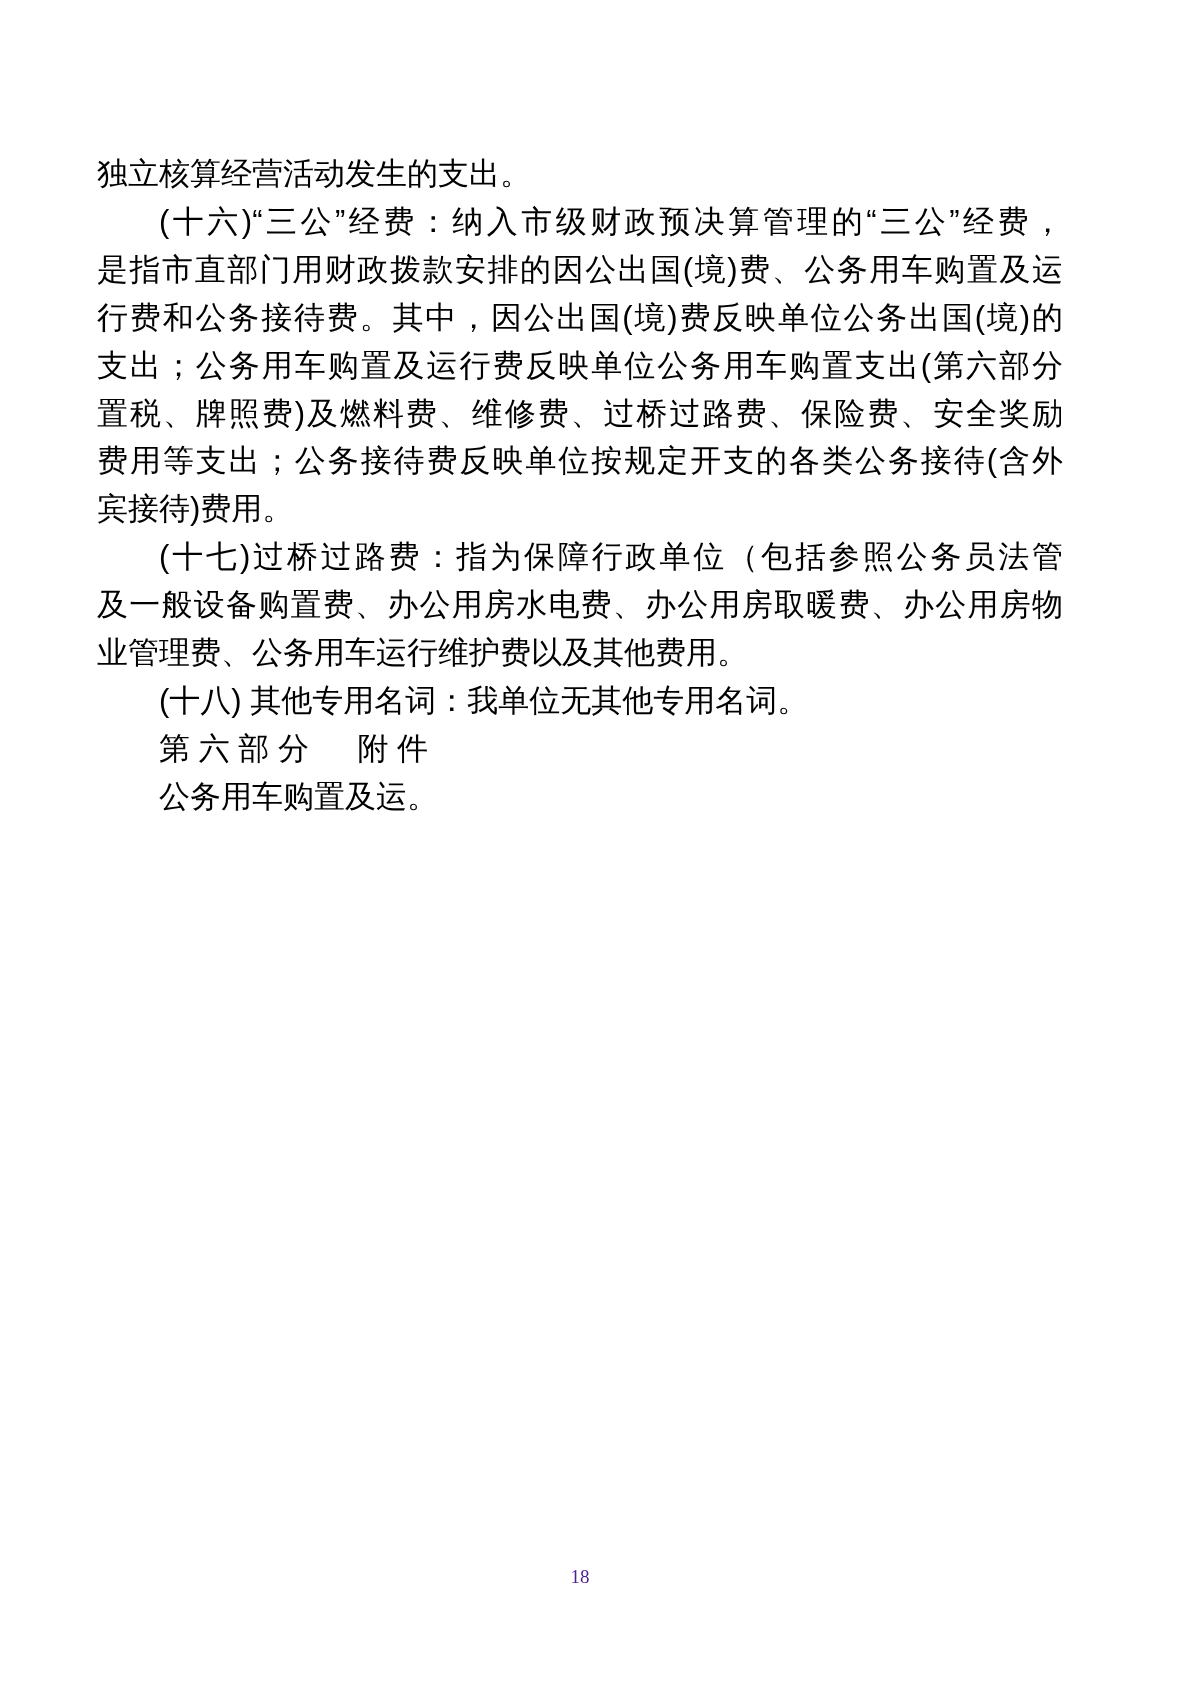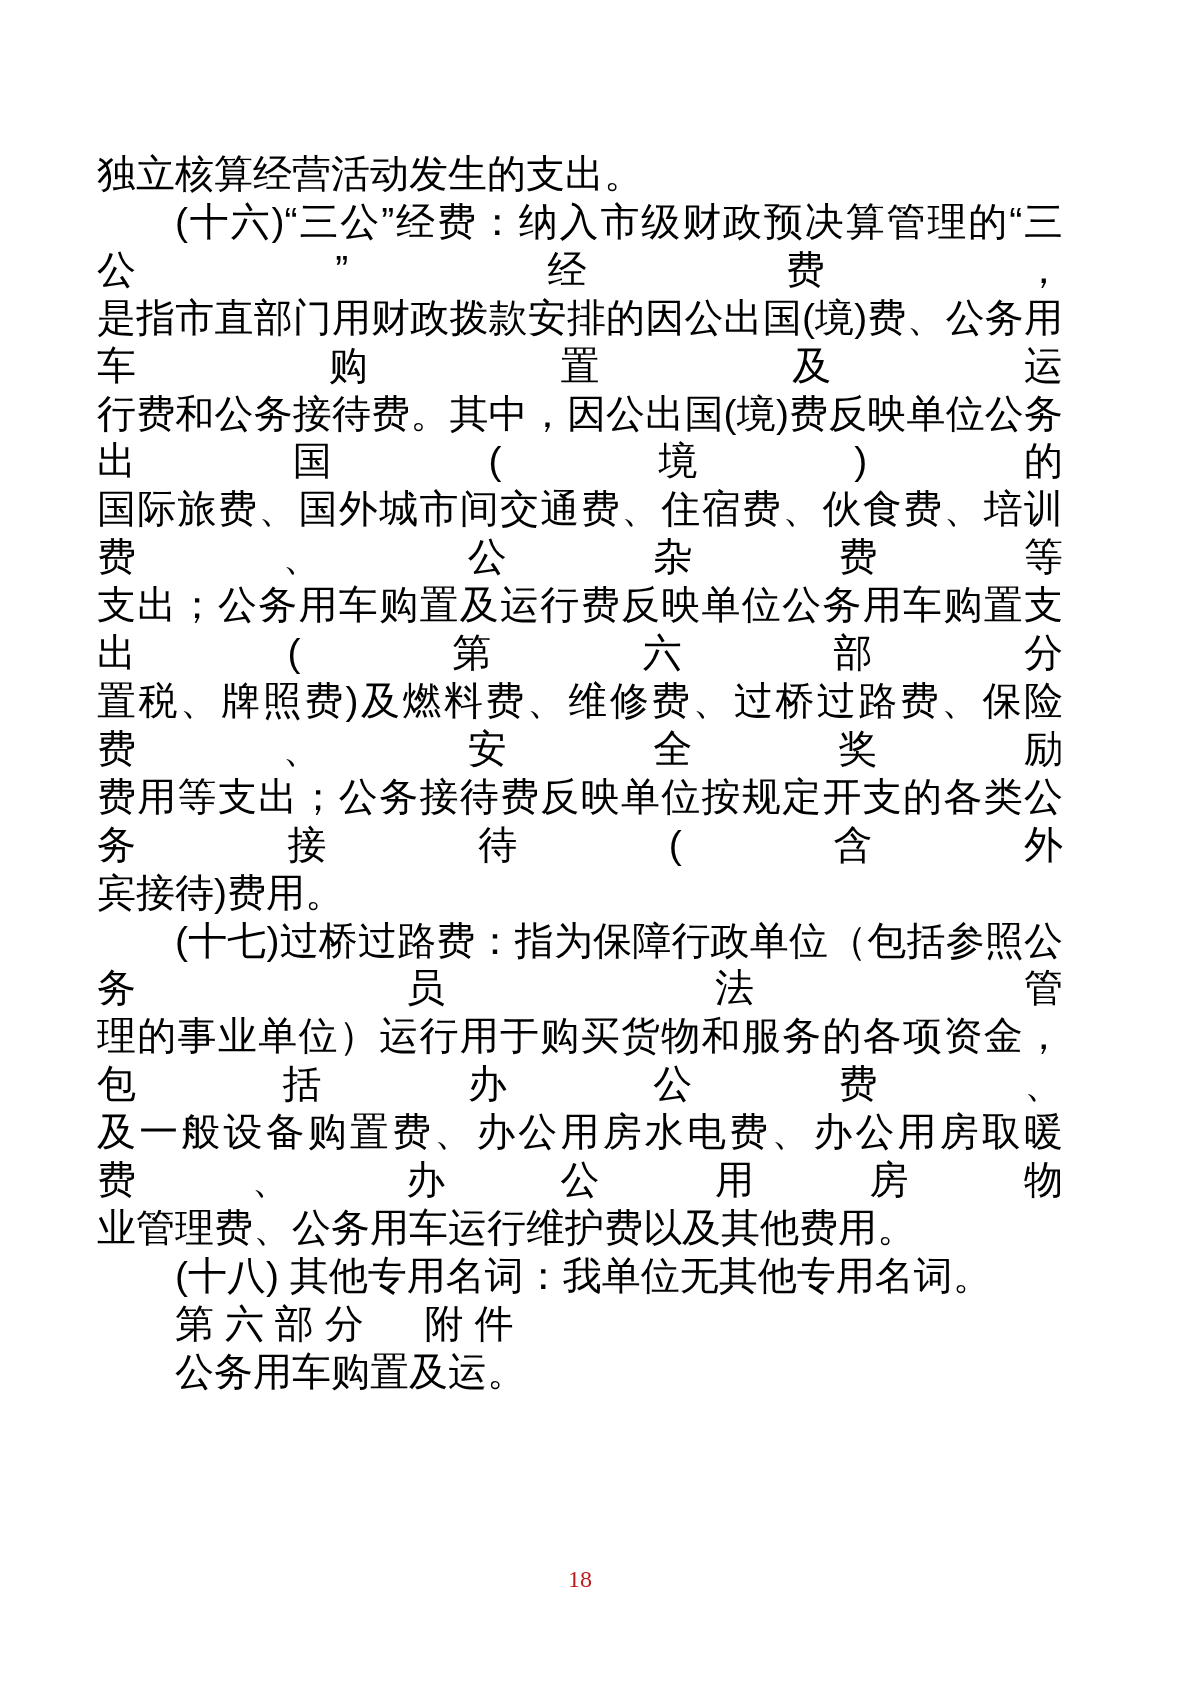--- a/index.html
+++ b/index.html
@@ -14,21 +14,21 @@
     background: #ffffff;
     color: #000000;
     font-family: "Liberation Sans", "DejaVu Sans", sans-serif;
     overflow: hidden;
   }
   .text-block {
     position: absolute;
     left: 97px;
     top: 150px;
     width: 966px;
-    font-size: 39px;
+    font-size: 31px;
     line-height: 47.9px;
     color: #000000;
   }
   .line {
     min-height: 47.9px;
   }
   .line.indent {
     text-indent: 2em;
   }
   .line.fill {
@@ -39,40 +39,38 @@
   .line.spaced {
     letter-spacing: 0.28em;
   }
   .page-number {
     position: absolute;
     left: 97px;
     top: 1566px;
     width: 966px;
     text-align: center;
     font-family: "Liberation Serif", "DejaVu Serif", serif;
-    font-size: 24px;
-    color: #b91c1c;
+    font-size: 19px;
+    color: #4c1d95;
   }
 </style>
 </head>
 <body>
 
 <div class="page">
   <div class="text-block">
       <div class="line">独立核算经营活动发生的支出。</div>
       <div class="line indent fill">(十六)“三公”经费：纳入市级财政预决算管理的“三公”经费，</div>
       <div class="line fill">是指市直部门用财政拨款安排的因公出国(境)费、公务用车购置及运</div>
       <div class="line fill">行费和公务接待费。其中，因公出国(境)费反映单位公务出国(境)的</div>
-      <div class="line fill">国际旅费、国外城市间交通费、住宿费、伙食费、培训费、公杂费等</div>
       <div class="line fill">支出；公务用车购置及运行费反映单位公务用车购置支出(第六部分</div>
       <div class="line fill">置税、牌照费)及燃料费、维修费、过桥过路费、保险费、安全奖励</div>
       <div class="line fill">费用等支出；公务接待费反映单位按规定开支的各类公务接待(含外</div>
       <div class="line">宾接待)费用。</div>
       <div class="line indent fill">(十七)过桥过路费：指为保障行政单位（包括参照公务员法管</div>
-      <div class="line fill">理的事业单位）运行用于购买货物和服务的各项资金，包括办公费、</div>
       <div class="line fill">及一般设备购置费、办公用房水电费、办公用房取暖费、办公用房物</div>
       <div class="line">业管理费、公务用车运行维护费以及其他费用。</div>
       <div class="line indent">(十八) 其他专用名词：我单位无其他专用名词。</div>
       <div class="line indent spaced">第六部分　附件</div>
       <div class="line indent">公务用车购置及运。</div>
     </div>
   <div class="page-number">18</div>
 </div>
 
 </body></html>

